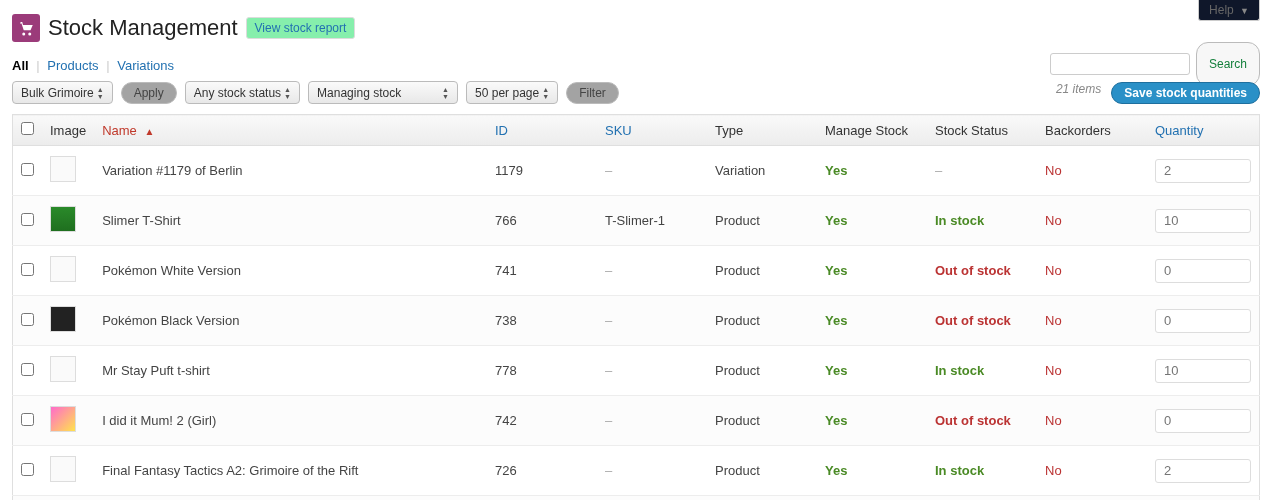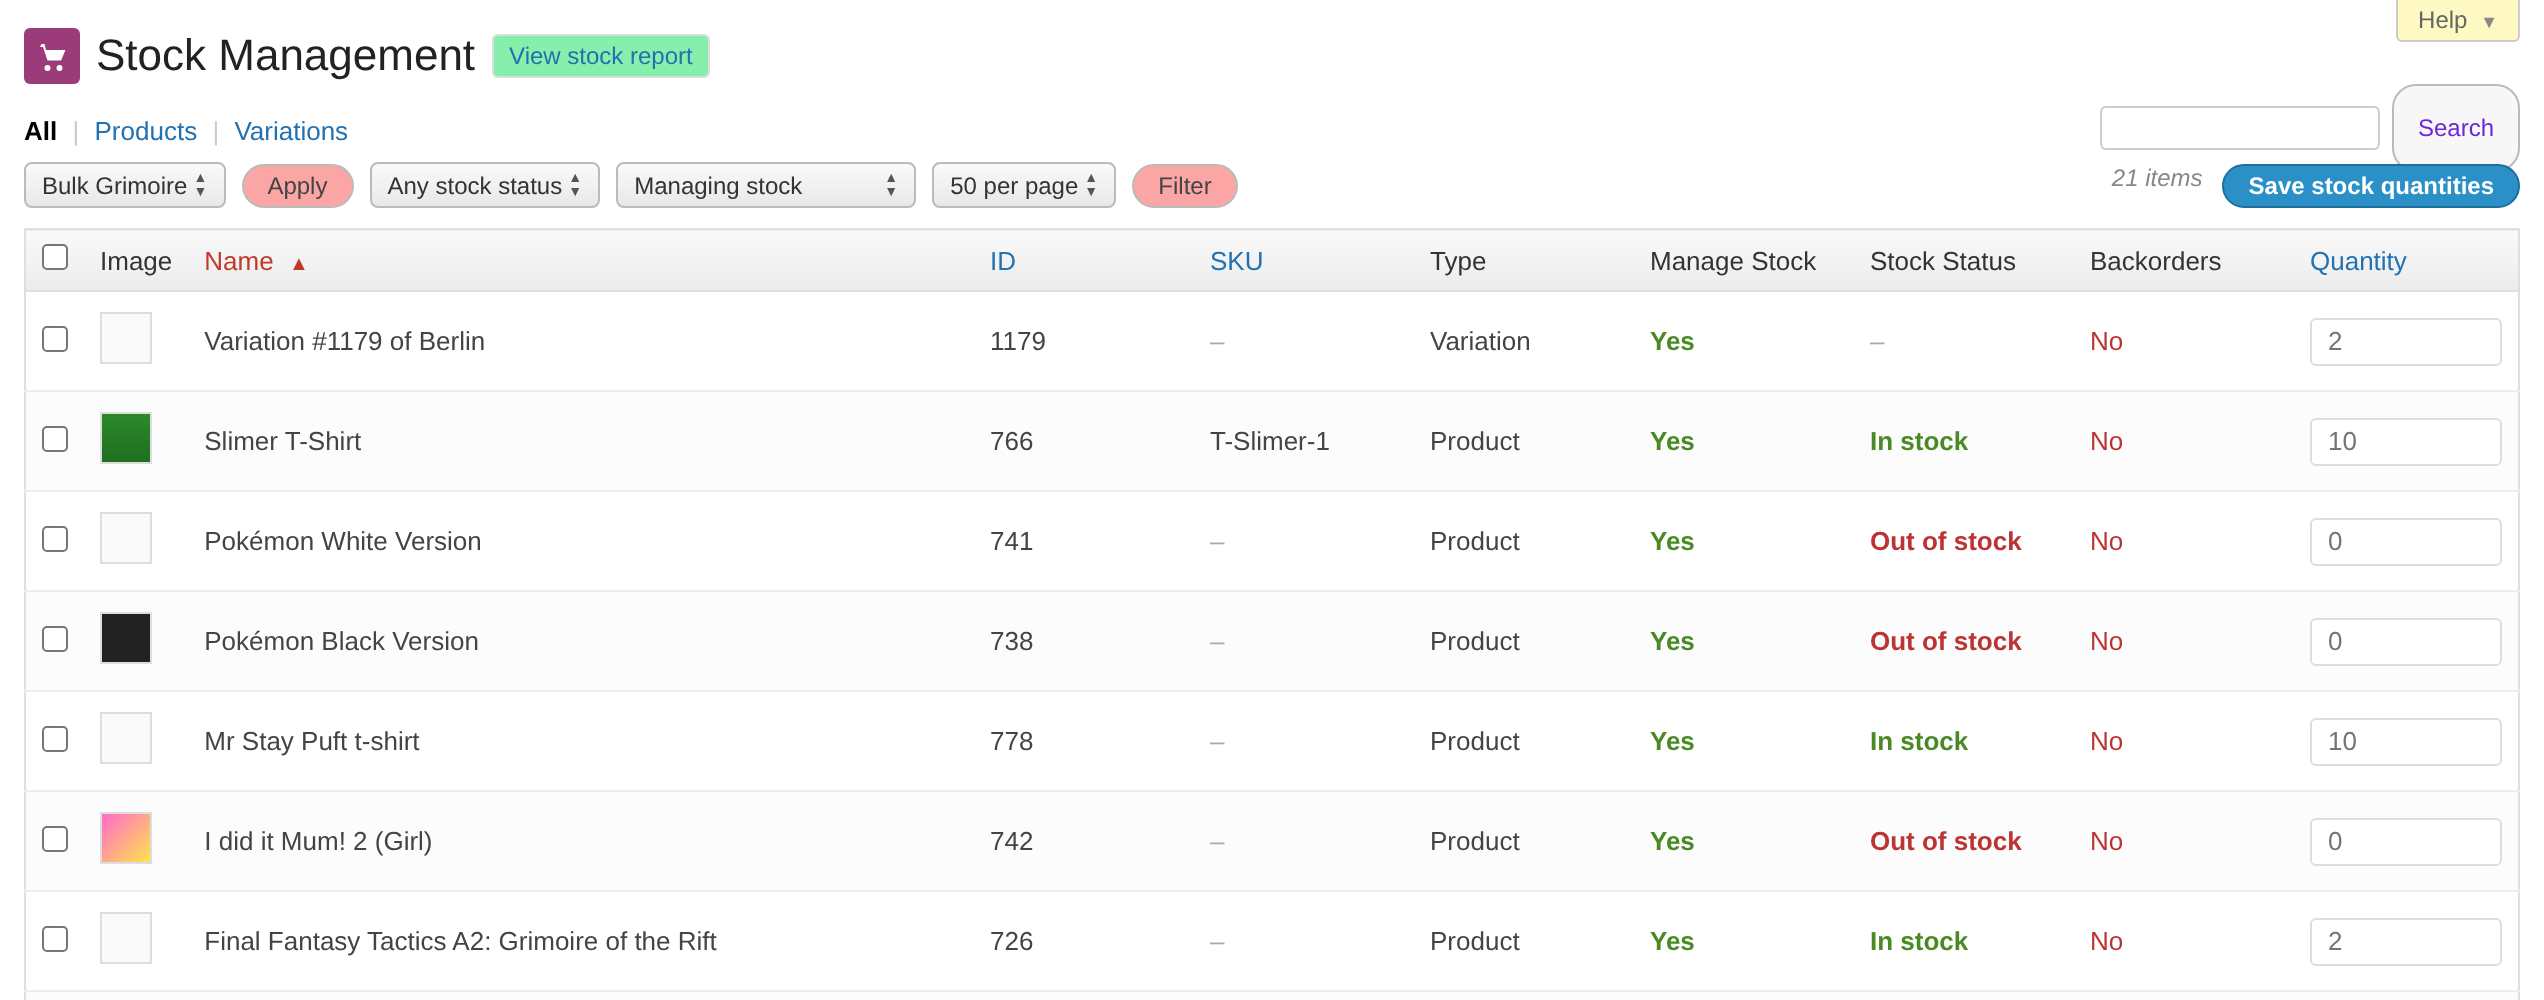--- a/index.html
+++ b/index.html
@@ -1,37 +1,37 @@
 <!DOCTYPE html>
 <html><head>
   <meta charset="utf-8">
   <style>
     * { margin: 0; padding: 0; box-sizing: border-box; }
     body { font-family: -apple-system, "Helvetica Neue", Arial, sans-serif; font-size: 13px; color: #333; background: #fff; width: 1272px; }
     .container { padding: 10px 12px; }
-    .help-tab { position: absolute; top: 0; right: 12px; background: #fef9c3; border: 1px solid #ccc; border-top: none; border-radius: 0 0 3px 3px; padding: 3px 10px; font-size: 12px; color: #666; cursor: pointer; }
+    .help-tab { position: absolute; top: 0; right: 12px; background: #0f172a; border: 1px solid #ccc; border-top: none; border-radius: 0 0 3px 3px; padding: 3px 10px; font-size: 12px; color: #666; cursor: pointer; }
     .help-tab .tri { font-size: 9px; margin-left: 3px; color: #888; }
     .header-row { display: flex; align-items: center; gap: 8px; margin-top: 4px; }
     .app-icon { width: 28px; height: 28px; background: #9b3b7a; border-radius: 3px; display: flex; align-items: center; justify-content: center; }
     .app-icon svg { width: 18px; height: 18px; fill: #fff; }
     .page-title { font-size: 22px; font-weight: 400; color: #222; }
     .view-report { font-size: 12px; color: #2271b1; background: #86efac; border: 1px solid #dcdcdc; padding: 3px 8px; border-radius: 3px; cursor: pointer; }
     .search-area { position: absolute; top: 42px; right: 12px; display: flex; gap: 6px; align-items: center; }
     .search-input { width: 140px; height: 22px; border: 1px solid #ccc; border-radius: 3px; padding: 2px 6px; font-size: 12px; }
-    .search-btn { background: #f7f7f7; border: 1px solid #bbb; border-radius: 12px; padding: 14px 12px; font-size: 12px; cursor: pointer; color: #6d28d9; }
+    .search-btn { background: #f7f7f7; border: 1px solid #bbb; border-radius: 12px; padding: 14px 12px; font-size: 12px; cursor: pointer; color: #15803d; }
     .subsub { margin-top: 16px; font-size: 13px; }
     .subsub a { color: #2271b1; text-decoration: none; cursor: pointer; }
     .subsub .current { color: #000; font-weight: 600; }
     .subsub .sep { color: #ccc; margin: 0 4px; }
     .toolbar { margin-top: 8px; display: flex; align-items: center; gap: 8px; position: relative; }
     .select-wrap { display: inline-flex; align-items: center; background: linear-gradient(#fafafa, #e8e8e8); border: 1px solid #bbb; border-radius: 4px; height: 23px; padding: 0 18px 0 8px; font-size: 12px; color: #333; position: relative; cursor: pointer; }
     .select-wrap .stepper { position: absolute; right: 3px; top: 1px; height: 19px; width: 12px; display: flex; flex-direction: column; justify-content: center; }
     .select-wrap .stepper span { font-size: 7px; line-height: 7px; color: #555; }
     .sel-managing { width: 150px; }
-    .btn { background: #fca5a5; border: 1px solid #bbb; border-radius: 11px; padding: 3px 12px; font-size: 12px; color: #444; cursor: pointer; }
+    .btn { background: #a3a3a3; border: 1px solid #bbb; border-radius: 11px; padding: 3px 12px; font-size: 12px; color: #444; cursor: pointer; }
     .toolbar-right { position: absolute; right: 0; display: flex; align-items: flex-start; gap: 10px; }
     .item-count { font-style: italic; color: #888; font-size: 12px; }
     .save-btn { background: #2a90c7; color: #fff; border: 1px solid #1e6f9e; border-radius: 11px; padding: 3px 12px; font-size: 12px; font-weight: 600; cursor: pointer; }
     table.wp-list { width: 100%; border-collapse: collapse; margin-top: 10px; border: 1px solid #dfdfdf; }
     table.wp-list thead th { background: linear-gradient(#f9f9f9, #ececec); text-align: left; font-weight: 400; font-size: 13px; color: #2271b1; padding: 7px 8px; border-bottom: 1px solid #dfdfdf; }
     table.wp-list thead th.cb { width: 24px; }
     table.wp-list thead th.img { width: 40px; color: #333; }
     table.wp-list thead th.name { color: #c0392b; }
     table.wp-list thead th.name .sort { color: #c0392b; font-size: 10px; margin-left: 4px; }
     table.wp-list thead th.type, table.wp-list thead th.manage, table.wp-list thead th.status, table.wp-list thead th.backorders { color: #333; }

